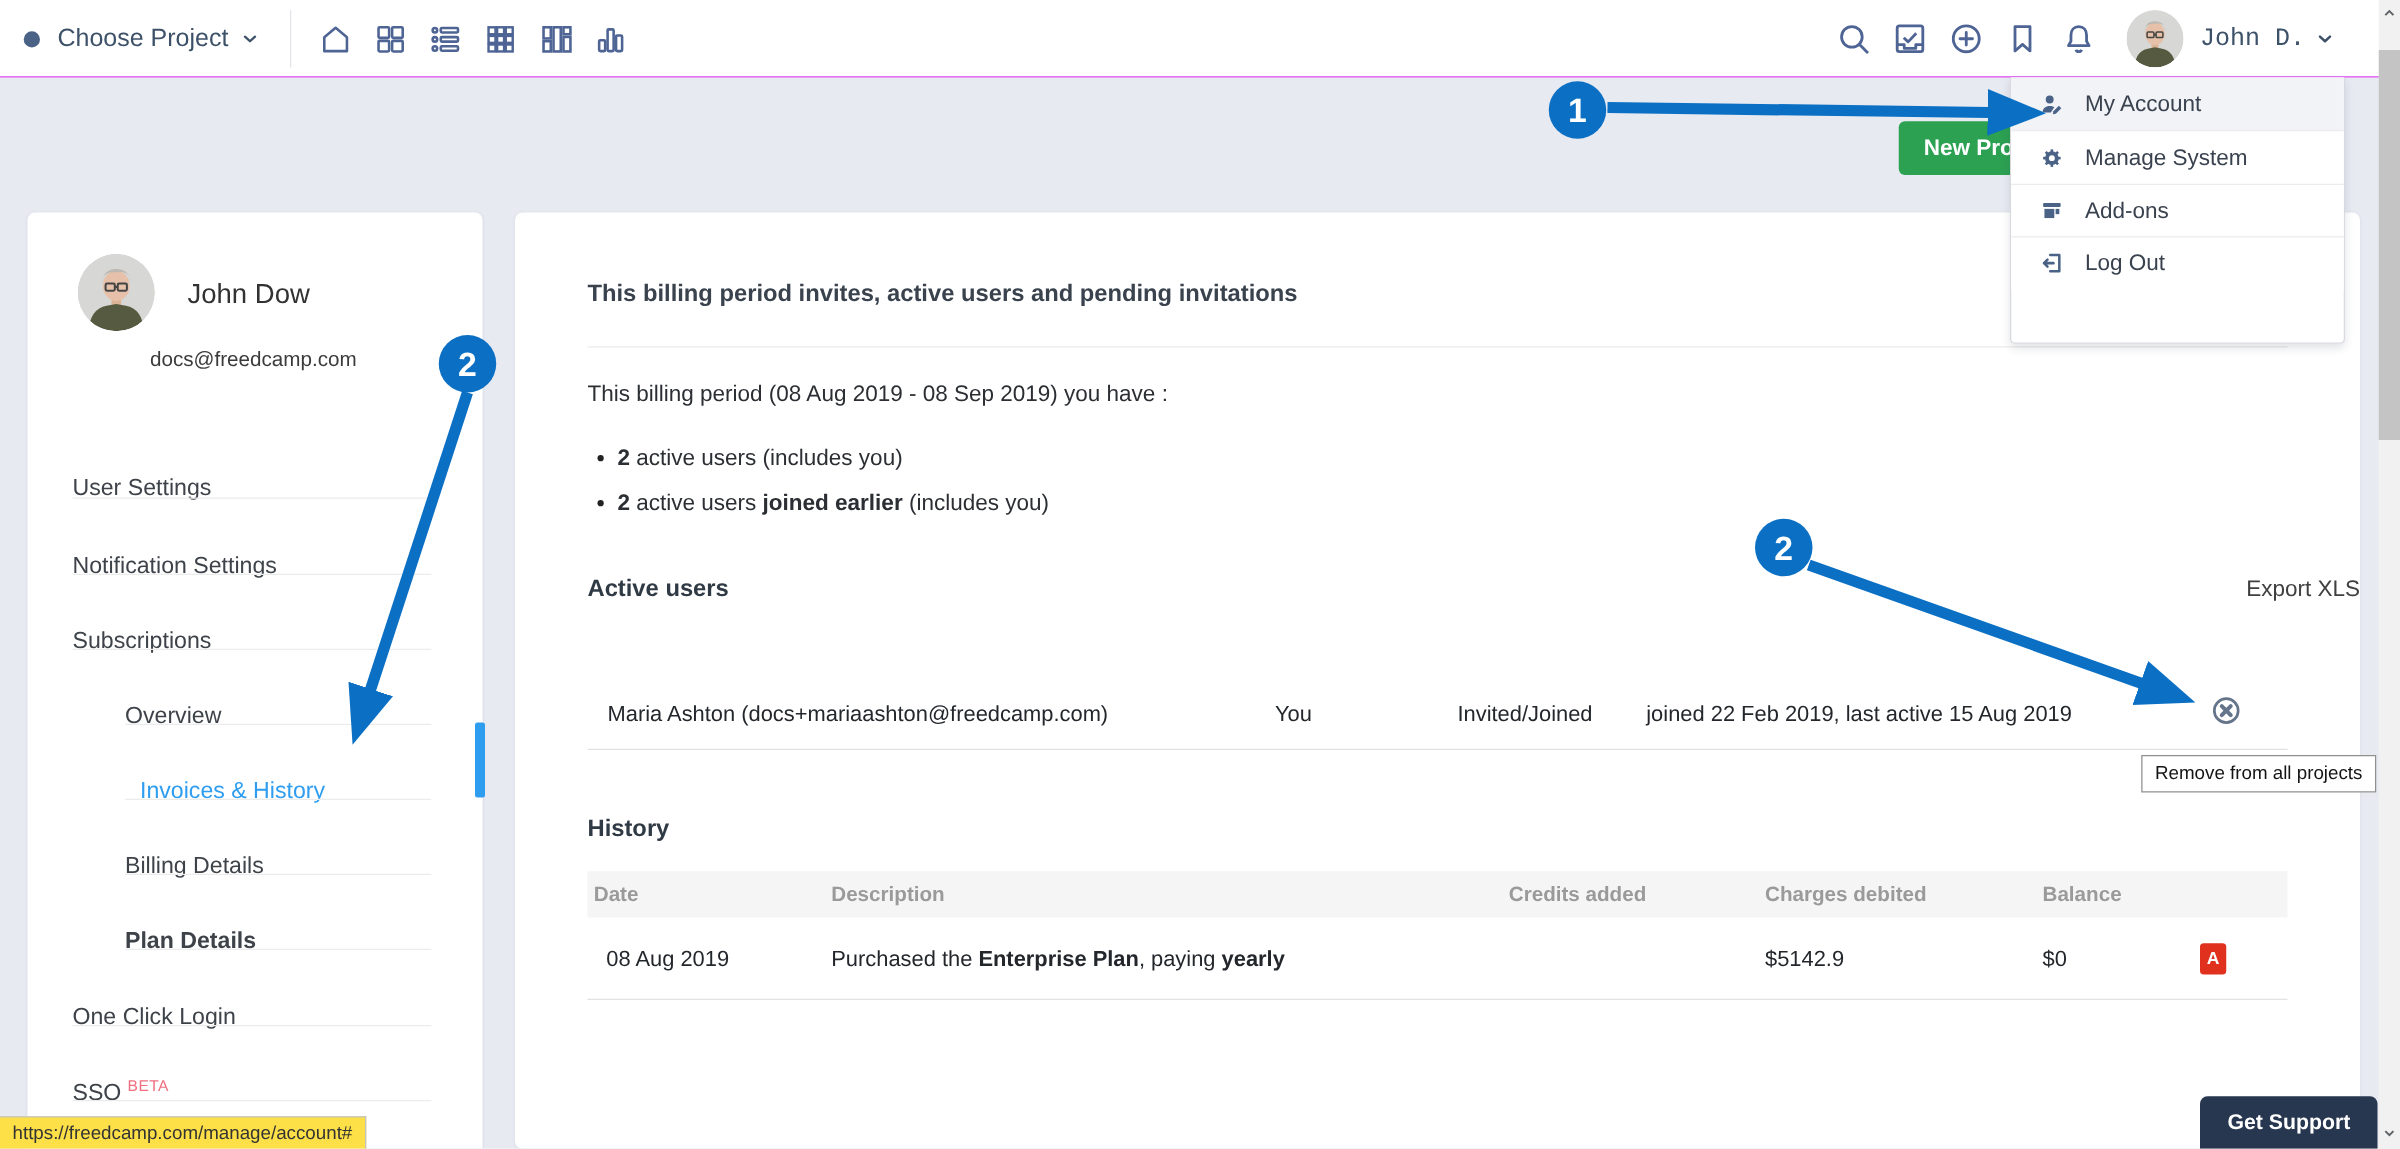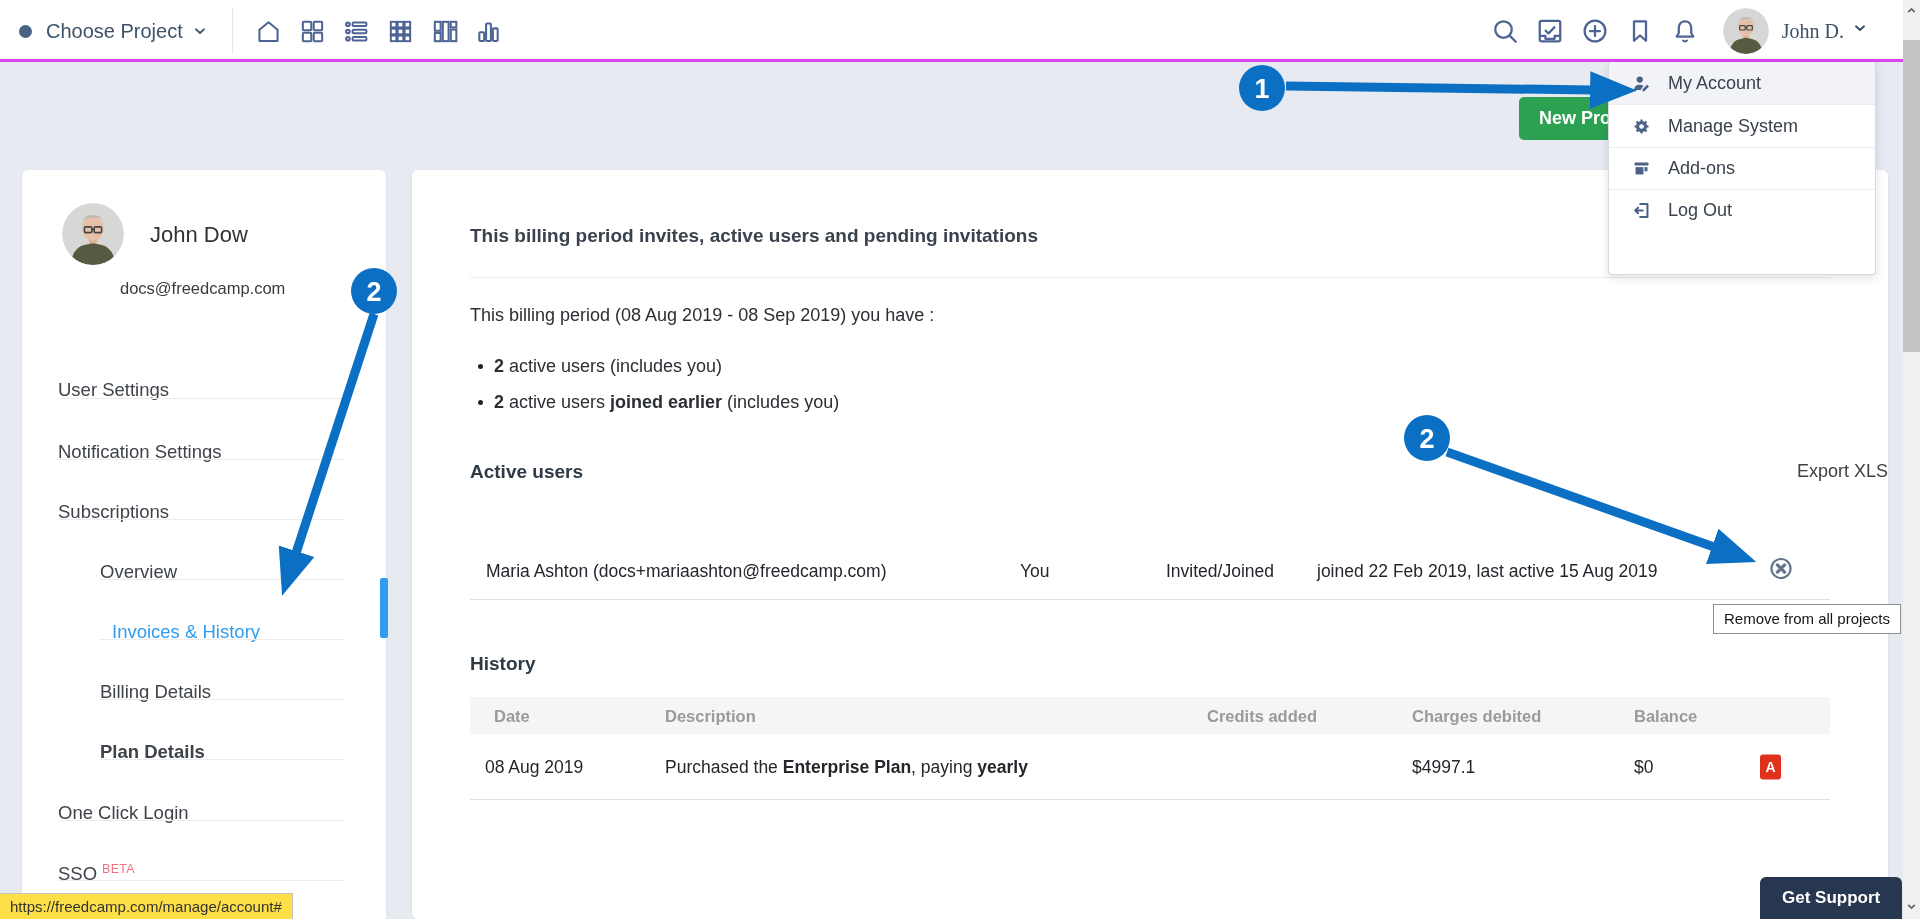--- a/index.html
+++ b/index.html
@@ -1,32 +1,32 @@
 <!DOCTYPE html>
 <html><head>
 <meta charset="utf-8">
 <style>
   * { margin:0; padding:0; box-sizing:border-box; }
   html,body { width:1920px; height:919px; overflow:hidden; }
   body { font-family:"Liberation Sans", sans-serif; background:#e8eaf2; position:relative; }
   .stage { position:absolute; inset:0; width:1920px; height:919px; }
 
   
-  .topbar { position:absolute; left:0; top:0; width:1920px; height:62px; background:#fff; border-bottom:3px solid #d946ef; z-index:20; }
+  .topbar { position:absolute; left:0; top:0; width:1920px; height:62px; background:#fff; border-bottom:1px solid #d946ef; z-index:20; }
   .tb-left { position:absolute; left:19px; top:0; height:62px; display:flex; align-items:center; }
   .proj-dot { width:13px; height:13px; border-radius:50%; background:#4a6285; margin-right:14px; }
   .choose-project { display:flex; align-items:center; gap:9px; background:none; border:none; cursor:pointer; font-family:inherit; }
   .choose-project span { font-size:20px; color:#3d5168; }
   .vdiv { width:1px; height:46px; background:#e2e4e9; margin:0 21px 0 24px; }
   .nav-ic { width:29px; height:29px; margin-right:15px; background:none; border:none; cursor:pointer; padding:0; color:#4e6494; }
   .nav-ic svg, .act-ic svg { display:block; width:100%; height:100%; }
   .tb-right { position:absolute; right:52px; top:0; height:62px; display:flex; align-items:center; gap:9px; }
   .act-ic { width:30px; height:30px; background:none; border:none; cursor:pointer; padding:0; color:#4e6494; margin-right:6px; }
   .tb-avatar { width:46px; height:46px; border-radius:50%; overflow:hidden; border:none; background:none; padding:0; cursor:pointer; margin-left:8px; }
-  .user-menu-btn { display:flex; align-items:flex-start; gap:8px; background:none; border:none; cursor:pointer; font-family:Liberation Serif, serif; margin-left:4px; }
+  .user-menu-btn { display:flex; align-items:center; gap:8px; background:none; border:none; cursor:pointer; font-family:Liberation Mono, monospace; margin-left:4px; }
   .user-menu-btn span { font-size:20px; color:#3d5168; }
   .chev { width:16px; height:16px; color:#4e6494; }
   .chev svg { display:block; width:100%; height:100%; }
 
   
   .new-project { position:absolute; left:1519px; top:97px; height:43px; padding:0 20px; background:#2ca152; color:#fff; font-family:inherit; font-size:18px; font-weight:700; border:none; border-radius:5px; cursor:pointer; z-index:10; }
 
   
   .acct-menu { position:absolute; left:1608px; top:62px; width:268px; height:213px; background:#fff; border:1px solid #d7d9de; border-top:none; border-radius:0 0 4px 4px; box-shadow:0 3px 8px rgba(40,50,70,.14); z-index:40; display:grid; grid-template-rows:repeat(5,1fr); }
   .acct-item { display:flex; align-items:center; gap:16px; padding-left:22px; cursor:pointer; border-top:1px solid #ececee; background:#fff; }
@@ -324,30 +324,30 @@
           <svg viewBox="0 0 24 24" fill="none" stroke="#64748b">
               <circle cx="12" cy="12" r="8.8" stroke-width="2"></circle>
               <path d="M8.7 8.7 L15.3 15.3 M15.3 8.7 L8.7 15.3" stroke-width="3" stroke-linecap="round"></path>
             </svg>
         </button>
       </span>
     </div>
 
     <div class="mc sec-title" style="top:483px;">History</div>
     <div class="tbl-head" style="top:527px; height:37px;">
-      <span class="th" style="left:24px;text-align:center;">Date</span>
+      <span class="th" style="left:5px;text-align:center;">Date</span>
       <span class="th" style="left:195px;">Description</span>
       <span class="th" style="left:737px;">Credits added</span>
       <span class="th" style="left:942px;">Charges debited</span>
       <span class="th" style="left:1164px;">Balance</span>
     </div>
     <div class="tbl-row" style="top:564px; height:66px;">
       <span class="td" style="left:15px;">08 Aug 2019</span>
       <span class="td" style="left:195px;"><span>Purchased the </span><b>Enterprise Plan</b><span>, paying </span><b>yearly</b></span>
-      <span class="td" style="left:942px;">$4997.1</span>
+      <span class="td" style="left:942px;">$5142.9</span>
       <span class="td" style="left:1164px;">$0</span>
       <span class="td" style="left:1290px;">
         <button class="pdf-btn"><span class="pdf-ic">A</span></button>
       </span>
     </div>
   </main>
 
   <div class="tooltip">Remove from all projects</div>
 
   <button class="get-support">Get Support</button>

